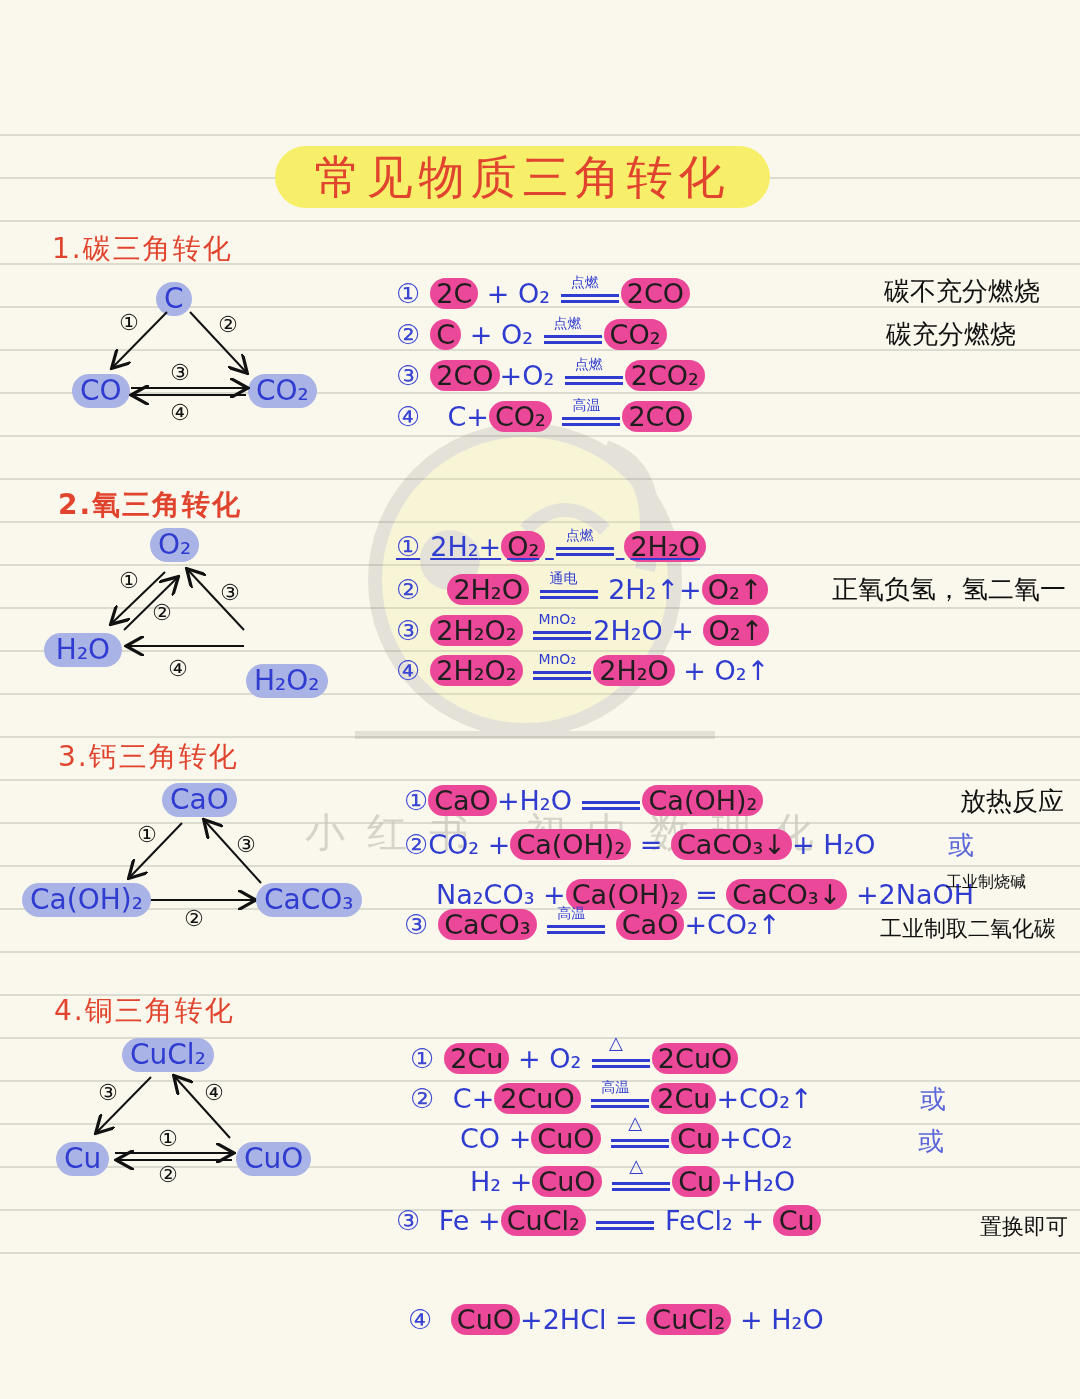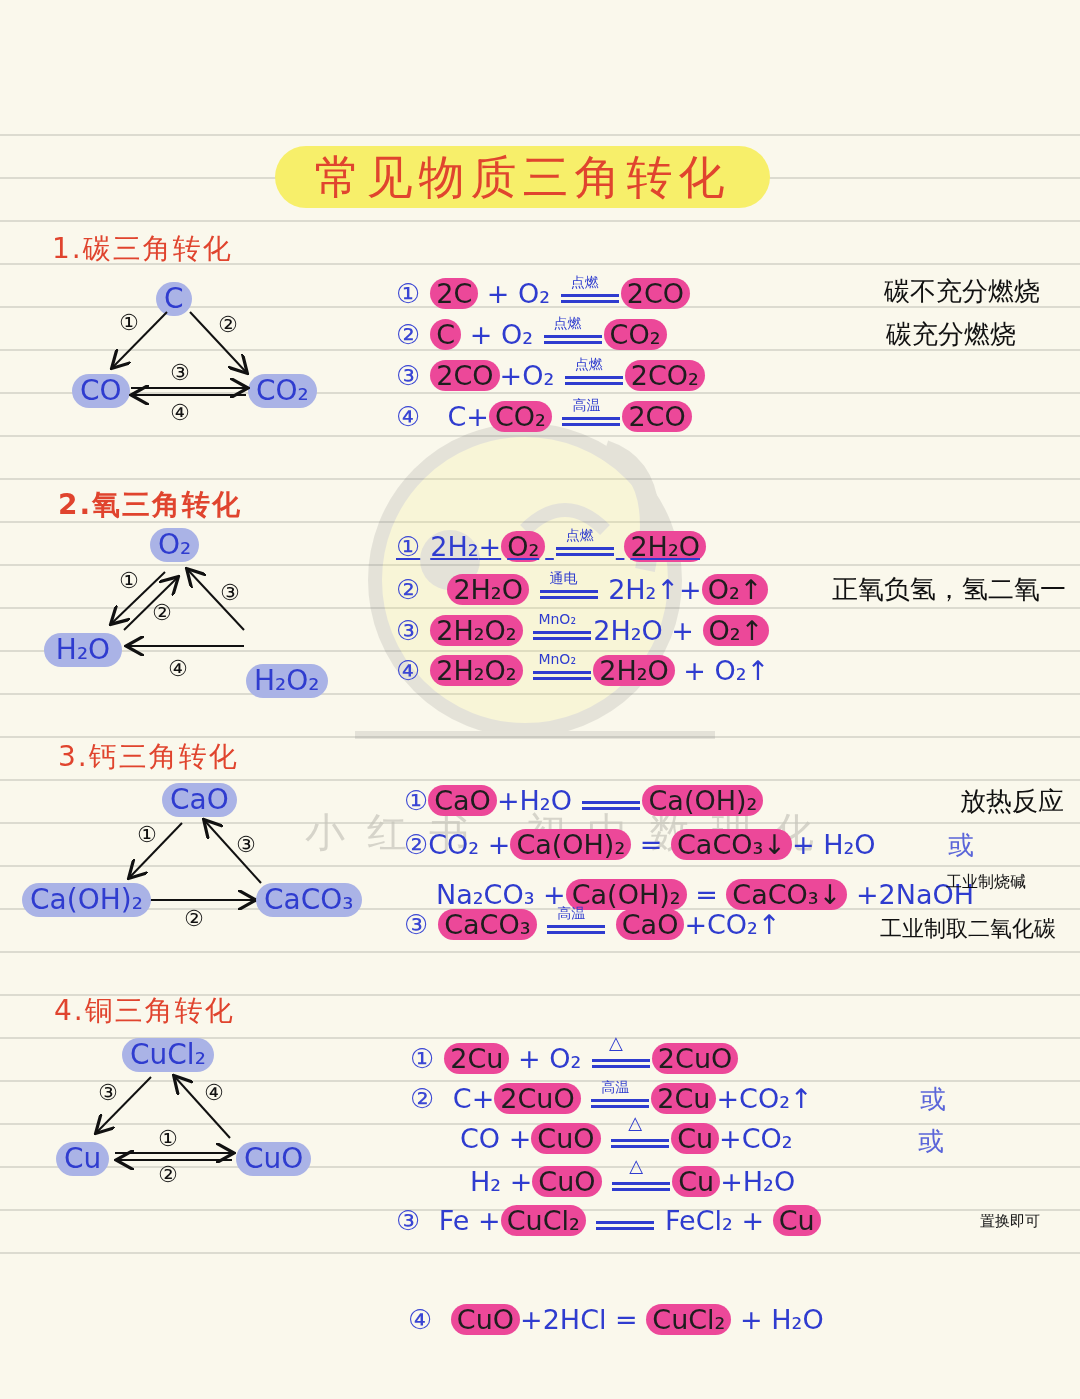--- a/index.html
+++ b/index.html
@@ -182,13 +182,13 @@
 </div>
 <div class="eq" style="left:396px;top:1202px;">
   <span class="circ">③</span> <span>Fe</span> <span>+</span><span class="hl">CuCl₂</span>
   <span class="sign"><span class="bar"></span></span> <span>FeCl₂</span> <span>+</span> <span class="hl">Cu</span>
 </div>
 <div class="eq" style="left:408px;top:1301px;">
   <span class="circ">④</span> <span class="hl">CuO</span><span>+</span><span>2HCl</span> = <span class="hl">CuCl₂</span> <span>+</span> <span>H₂O</span>
 </div>
 <div class="note blue" style="left:920px;top:1082px;">或</div>
 <div class="note blue" style="left:918px;top:1124px;">或</div>
-<div class="note" style="left:980px;top:1212px;font-size:15px;">置换即可</div>
+<div class="note" style="left:980px;top:1212px;font-size:22px;">置换即可</div>
 
 </body></html>

